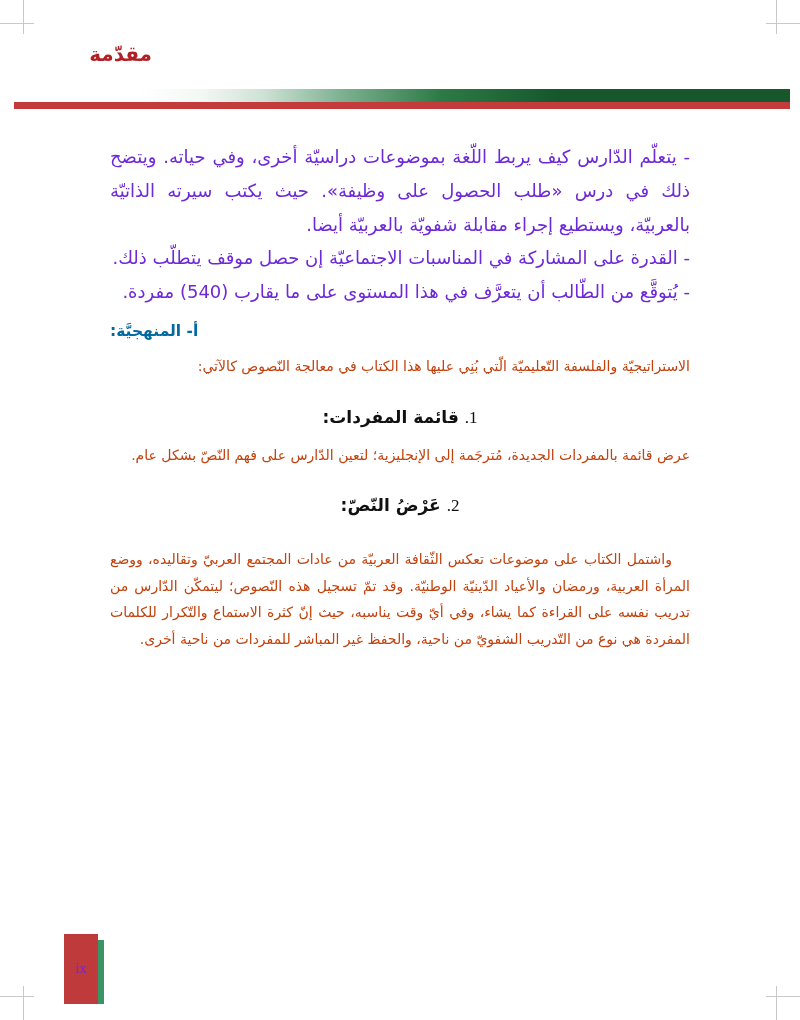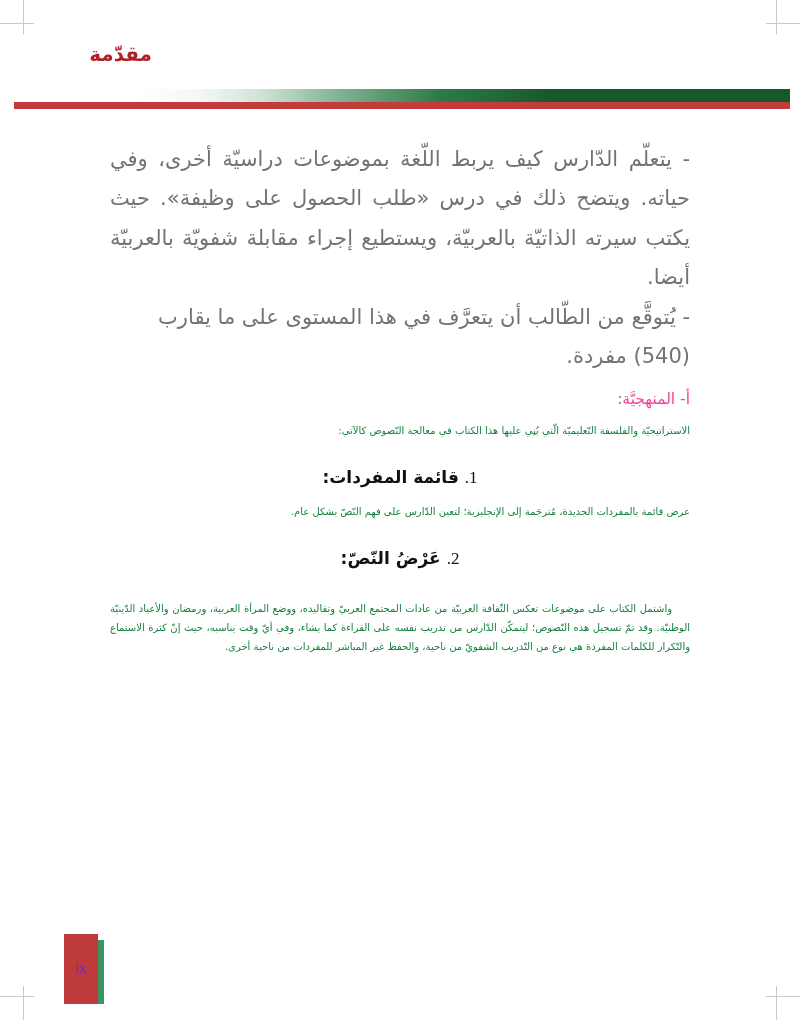--- a/index.html
+++ b/index.html
@@ -80,23 +80,23 @@
   .body {
     position: absolute;
     top: 140px;
     left: 110px;
     width: 580px;
     text-align: justify;
     direction: rtl;
   }
 
   .bullets {
-    font-size: 21px;
+    font-size: 18px;
     line-height: 1.88;
-    color: #737373;
+    color: #6d28d9;
   }
   .bullets .bullet {
     margin: 0 0 0 0;
   }
   .bullets .bullet.b1 { text-align: justify; }
   .bullets .bullet.b2,
   .bullets .bullet.b3 { text-align: right; }
 
   h2.section-green {
     margin: 30px 0 0 0;
@@ -104,31 +104,31 @@
     font-weight: bold;
     color: #176b35;
     text-align: center;
     letter-spacing: 0.5px;
     line-height: 1.3;
   }
 
   h3.section-red {
     margin: 12px 0 0 0;
     font-size: 15.5px;
-    font-weight: normal;
-    color: #ec4899;
-    text-align: right;
+    font-weight: bold;
+    color: #0369a1;
+    text-align: left;
     line-height: 1.3;
   }
 
   p.para {
     margin: 12px 0 0 0;
-    font-size: 10px;
+    font-size: 14px;
     line-height: 1.9;
-    color: #15803d;
+    color: #c2410c;
     text-align: justify;
   }
   p.para.indent { text-indent: 18px; }
 
   h4.numbered {
     margin: 26px 0 0 0;
     font-size: 17px;
     font-weight: bold;
     color: #111111;
     text-align: center;
@@ -198,20 +198,21 @@
 
   <div class="running-head">مقدّمة</div>
 
   <div class="rule-green"></div>
   <div class="rule-red"></div>
 
   <div class="body">
 
     <div class="bullets">
       <div class="bullet b1">- يتعلّم الدّارس كيف يربط اللّغة بموضوعات دراسيّة أخرى، وفي حياته. ويتضح ذلك في درس «طلب الحصول على وظيفة». حيث يكتب سيرته الذاتيّة بالعربيّة، ويستطيع إجراء مقابلة شفويّة بالعربيّة أيضا.</div>
+      <div class="bullet b2">- القدرة على المشاركة في المناسبات الاجتماعيّة إن حصل موقف يتطلّب ذلك.</div>
       <div class="bullet b3">- يُتوقَّع من الطّالب أن يتعرَّف في هذا المستوى على ما يقارب (540) مفردة.</div>
     </div>
 
 
     <h3 class="section-red">أ- المنهجيَّة:</h3>
 
     <p class="para">الاستراتيجيّة والفلسفة التّعليميّة الّتي بُنِي عليها هذا الكتاب في معالجة النّصوص كالآتي:</p>
 
     <h4 class="numbered">
       <span class="num">1.</span>

